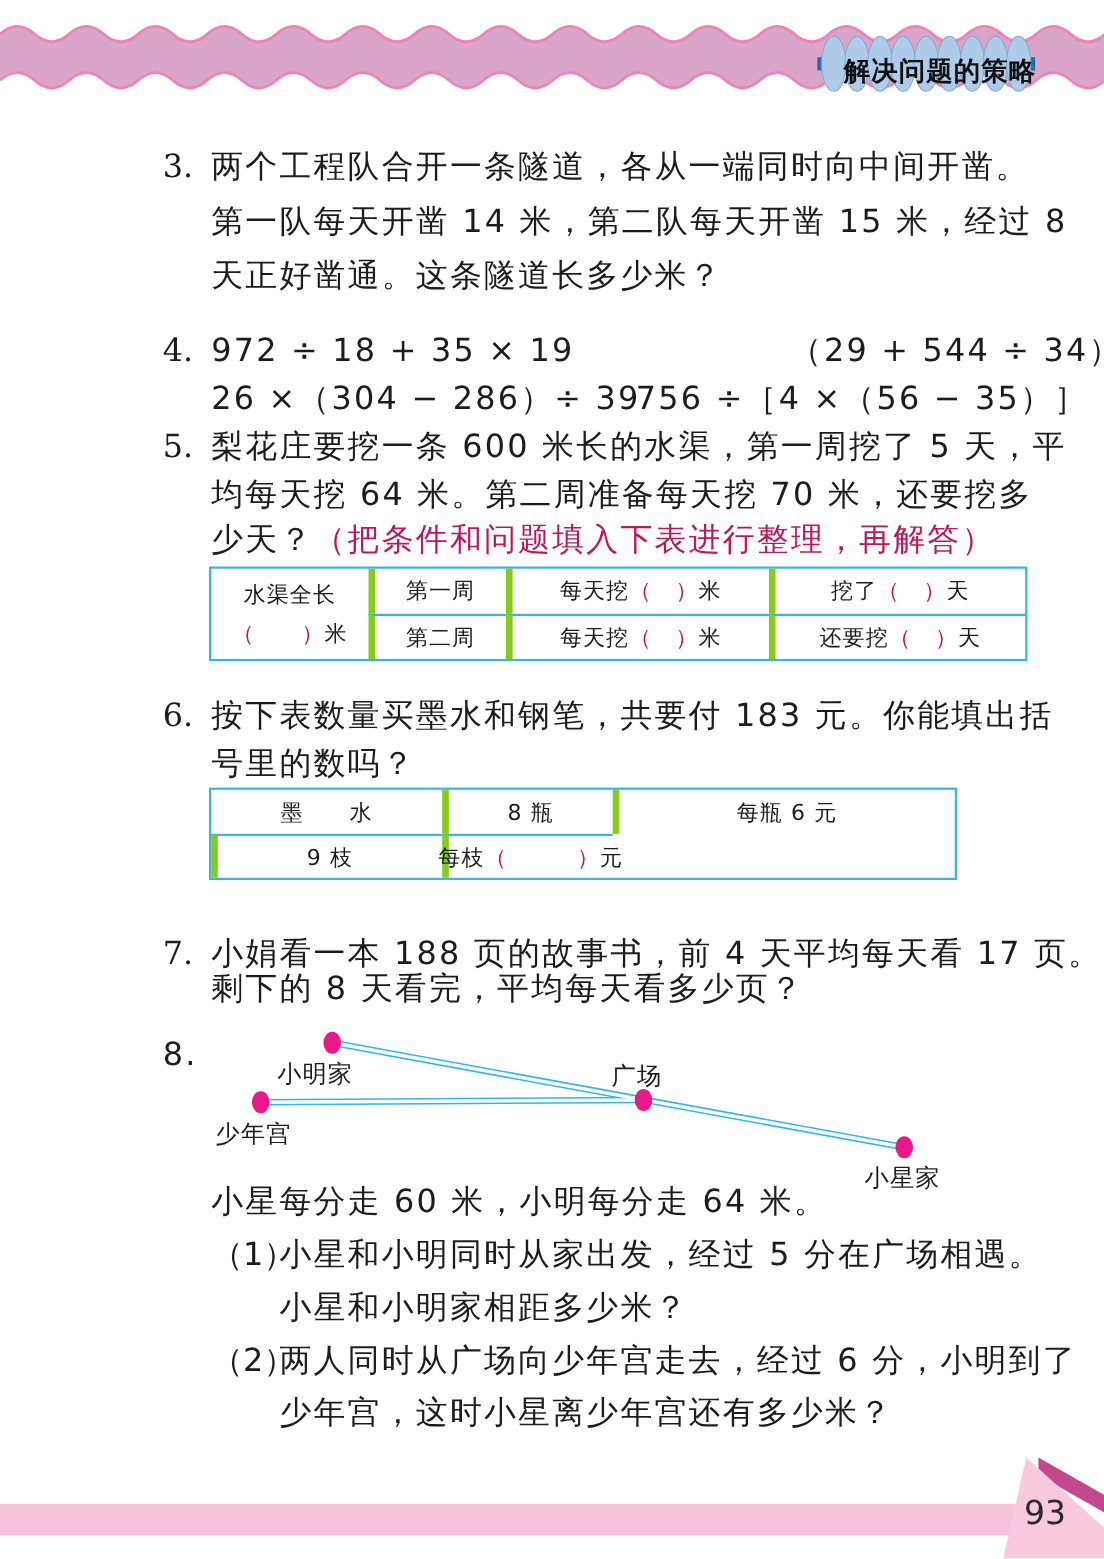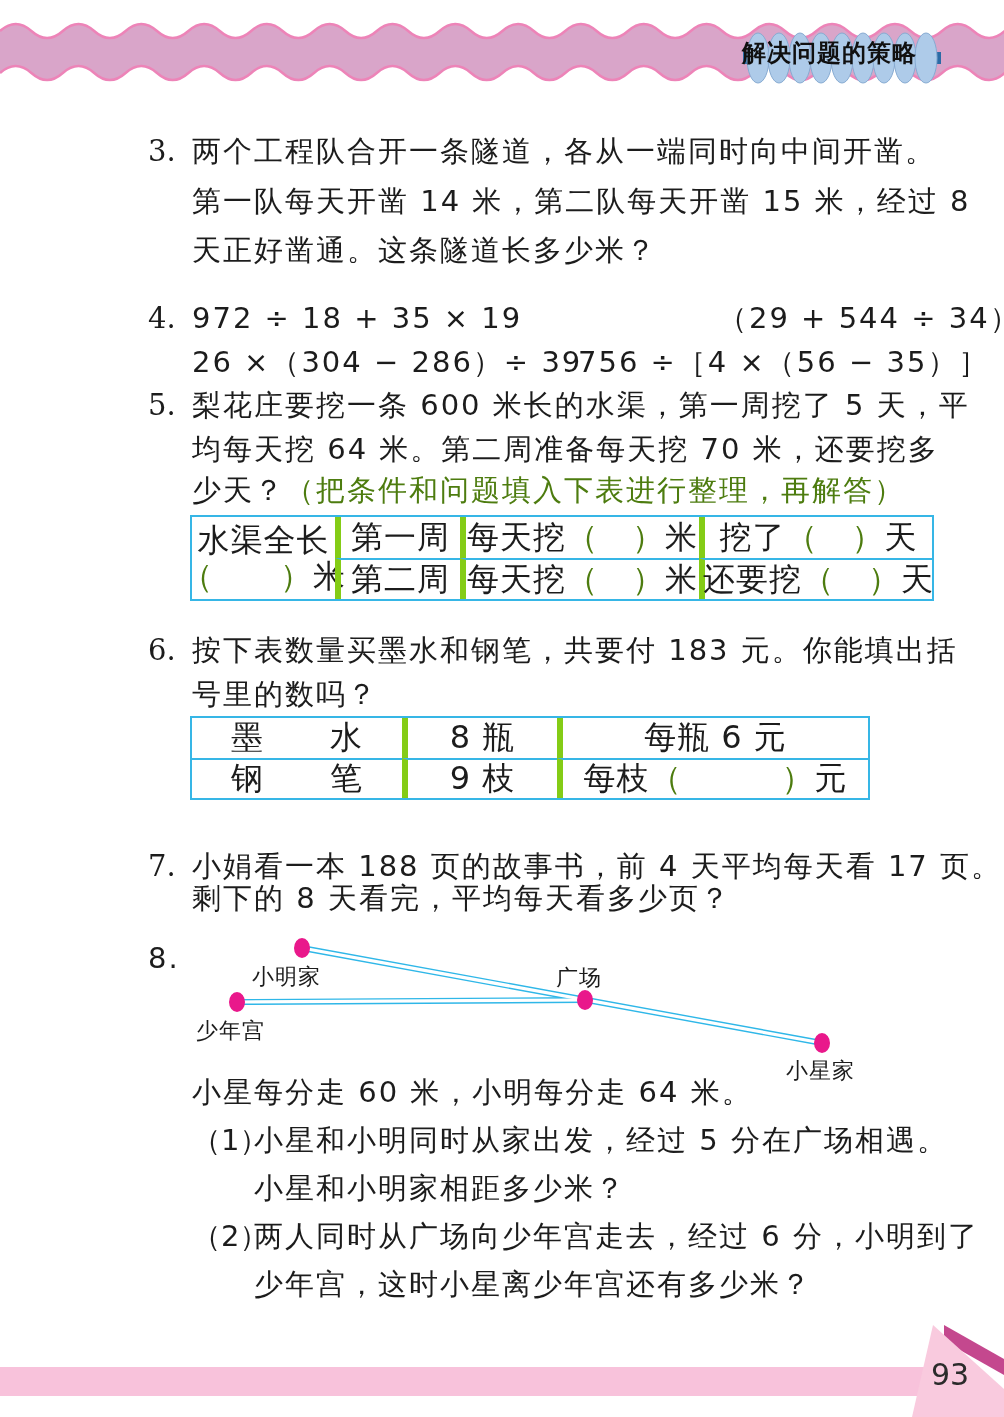--- a/index.html
+++ b/index.html
@@ -5,34 +5,34 @@
   html,body{margin:0;padding:0;background:#ffffff;}
   .page{
     position:relative;width:1004px;height:1417px;background:#ffffff;overflow:hidden;
     font-family:"DejaVu Sans",sans-serif;color:#1c1c1c;
   }
   
   .wave-band{position:absolute;left:0;top:0;width:1004px;height:95px;}
   .badge{position:absolute;left:742px;top:30px;width:200px;height:58px;}
   .badge svg{position:absolute;left:0;top:0;}
   .badge-text{
-    position:absolute;left:0;top:9px;width:200px;text-align:left;
+    position:absolute;left:0;top:21px;width:200px;text-align:right;
     font-size:24px;font-weight:bold;color:#101010;letter-spacing:1px;line-height:28px;
   }
   
   .line{position:absolute;font-size:29px;line-height:40px;letter-spacing:2px;white-space:nowrap;}
   .pnum{display:inline-block;width:44px;letter-spacing:0;font-family:"DejaVu Serif",serif;}
   .qlabel{display:inline-block;width:62px;letter-spacing:0;}
   .indent{margin-left:44px;}
   .qindent{margin-left:62px;}
-  .pink{color:#4d7c0f;}
+  .pink{color:#be185d;}
   .expr2{position:absolute;left:378px;top:0;}
   
   .tbl{position:absolute;display:grid;border:2px solid #36b6e6;background:#ffffff;
-       font-size:32px;letter-spacing:1px;}
+       font-size:20px;letter-spacing:1px;}
   .tbl .cell{display:flex;align-items:center;justify-content:center;white-space:nowrap;}
   .t5{left:190px;top:515px;grid-template-columns:143px 125px 239px 233px;grid-auto-rows:41px;}
   .t6{left:190px;top:716px;grid-template-columns:210px 155px 311px;grid-auto-rows:40px;}
   .bl{border-left:6px solid #84cc16;}
   .bt{border-top:2px solid #36b6e6;}
   .rowspan2{grid-row:1 / 3;flex-direction:column;justify-content:center;line-height:36px;}
   
   .diagram{position:absolute;left:140px;top:928px;width:830px;height:165px;}
   .diagram text{font-size:22px;fill:#1c1c1c;letter-spacing:1px;}
   
@@ -131,21 +131,20 @@
   <div class="line indent" style="left:148px;top:674px;">号里的数吗？</div>
 
   <div class="tbl t6">
     <div class="cell">墨　　水</div>
     <div class="cell bl">8 瓶</div>
     <div class="cell bl">
         <span>每瓶 6 元</span>
         <span class="pink"></span>
         <span></span>
       </div>
-    <div class="cell bt">钢　　笔</div>
     <div class="cell bl bt">9 枝</div>
     <div class="cell bl bt">
         <span>每枝</span>
         <span class="pink">（　　　）</span>
         <span>元</span>
       </div>
   </div>
 
   <div class="line" style="left:148px;top:846px;"><span class="pnum">7.</span><span>小娟看一本 188 页的故事书，前 4 天平均每天看 17 页。</span></div>
   <div class="line indent" style="left:148px;top:878px;">剩下的 8 天看完，平均每天看多少页？</div>

